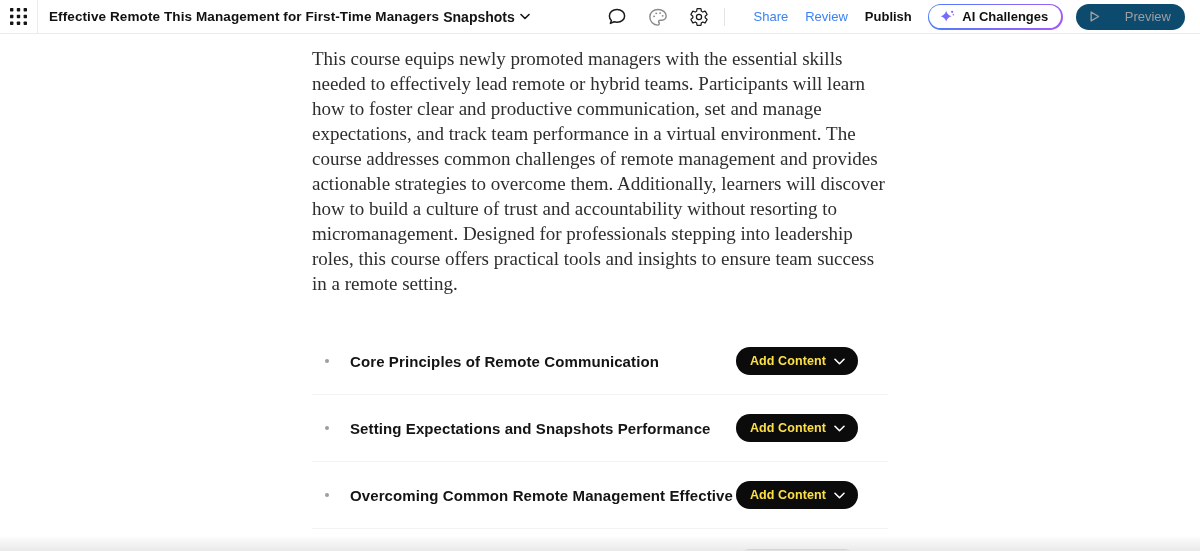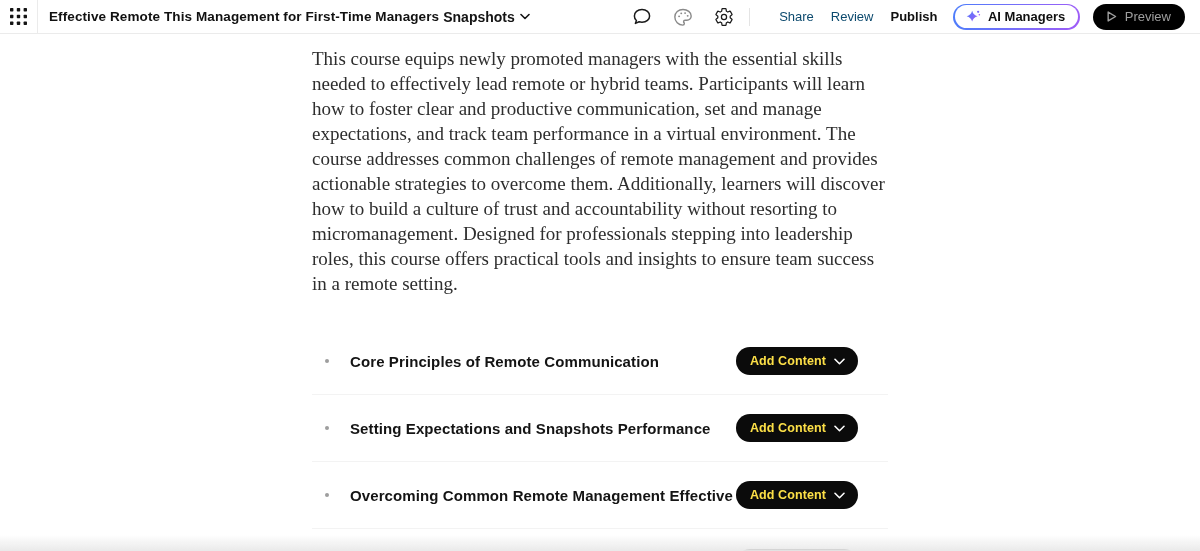--- a/index.html
+++ b/index.html
@@ -8,27 +8,27 @@
 
   
   .topbar { height:34px; border-bottom:1px solid #ebebeb; display:flex; align-items:center; background:#fff; }
   .apps-box { width:38px; height:34px; border-right:1px solid #ebebeb; display:flex; align-items:center; justify-content:center; cursor:pointer; }
   .doc-title { margin-left:11px; font-size:13.5px; font-weight:700; color:#111; letter-spacing:.1px; white-space:nowrap; }
   .snapshots { margin-left:4px; display:flex; align-items:center; gap:5px; font-size:14px; font-weight:600; color:#141414; cursor:pointer; }
   .topbar-right { margin-left:auto; display:flex; align-items:center; padding-right:15px; }
   .iconbtn { width:22px; height:22px; display:flex; align-items:center; justify-content:center; cursor:pointer; margin-left:19px; }
   .iconbtn:first-child { margin-left:0; }
   .vdivider { width:1px; height:18px; background:#e4e4e4; margin:0 12px 0 14px; }
-  .textbtn { font-size:13px; color:#0c4a6e; cursor:pointer; margin-left:17px; white-space:nowrap; }
+  .textbtn { font-size:13px; color:#3b82f6; cursor:pointer; margin-left:17px; white-space:nowrap; }
   .textbtn.publish { color:#111; font-weight:700; }
   .ai-btn { margin-left:16px; height:26px; border-radius:13px; padding:1.5px;
     background:linear-gradient(100deg,#4c7dfb 0%,#7b6cf9 55%,#a05cf7 100%); cursor:pointer; }
   .ai-btn-inner { height:100%; background:#fff; border-radius:12px; display:flex; align-items:center; gap:7px; padding:0 13px 0 11px; }
   .ai-btn-label { font-size:13px; font-weight:700; color:#101010; white-space:nowrap; }
-  .preview-btn { margin-left:13px; height:26px; border-radius:13px; background:#000000; display:flex; align-items:center; gap:7px; padding:0 14px 0 12px; cursor:default; }
+  .preview-btn { margin-left:13px; height:26px; border-radius:13px; background:#0c4a6e; display:flex; align-items:center; gap:24px; padding:0 14px 0 12px; cursor:default; }
   .preview-label { font-size:13px; color:#9e9e9e; white-space:nowrap; }
 
   
   .main { width:576px; margin:0 auto; }
   .description { margin-top:12px; font-family:"Liberation Serif", serif; font-size:19px; line-height:25px; color:#2e2e2e; text-align:left; }
 
   .sections { margin-top:32px; }
   .section-row { height:67px; display:flex; align-items:center; border-bottom:1px solid #f3f3f3; padding-right:30px; }
   .section-row:last-child { border-bottom:none; }
   .bullet { width:4px; height:4px; border-radius:50%; background:#9e9e9e; margin-left:13px; flex:none; }
@@ -117,21 +117,21 @@
               <linearGradient id="sparkGrad" x1="0" y1="0" x2="1" y2="1">
                 <stop offset="0" stop-color="#4c7dfb"></stop>
                   <stop offset="1" stop-color="#a05cf7"></stop>
               </linearGradient>
             </defs>
             <path d="M8.2 2.2 Q9.6 8.1 15.5 9.5 Q9.6 10.9 8.2 16.8 Q6.8 10.9 0.9 9.5 Q6.8 8.1 8.2 2.2 Z" fill="url(#sparkGrad)"></path>
             <circle cx="16.2" cy="3.8" r="1.5" fill="#7b6cf9"></circle>
             <circle cx="17.8" cy="7.6" r="1.05" fill="#a05cf7"></circle>
           </svg>
         </span>
-        <span class="ai-btn-label">AI Managers</span>
+        <span class="ai-btn-label">AI Challenges</span>
       </div>
     </div>
 
     <div class="preview-btn">
       <span>
         <svg width="13" height="13" viewBox="0 0 14 14">
           <path d="M3.4 2.2 L11.4 7 L3.4 11.8 Z" fill="none" stroke="#9e9e9e" stroke-width="1.5" stroke-linejoin="round"></path>
         </svg>
       </span>
       <span class="preview-label">Preview</span>

